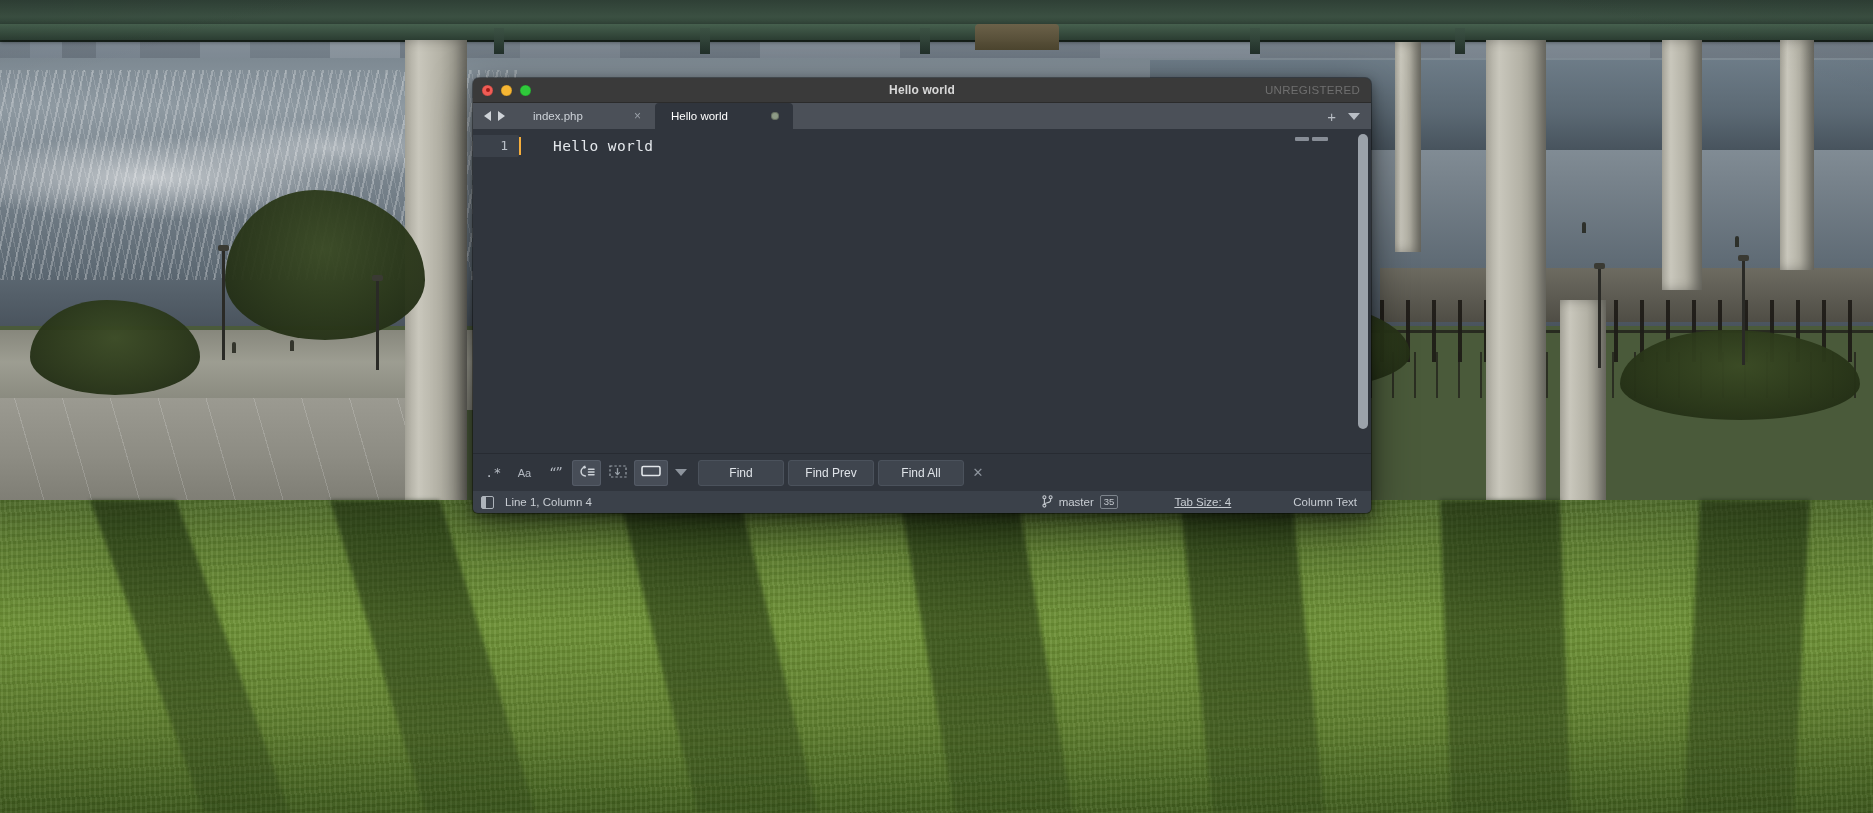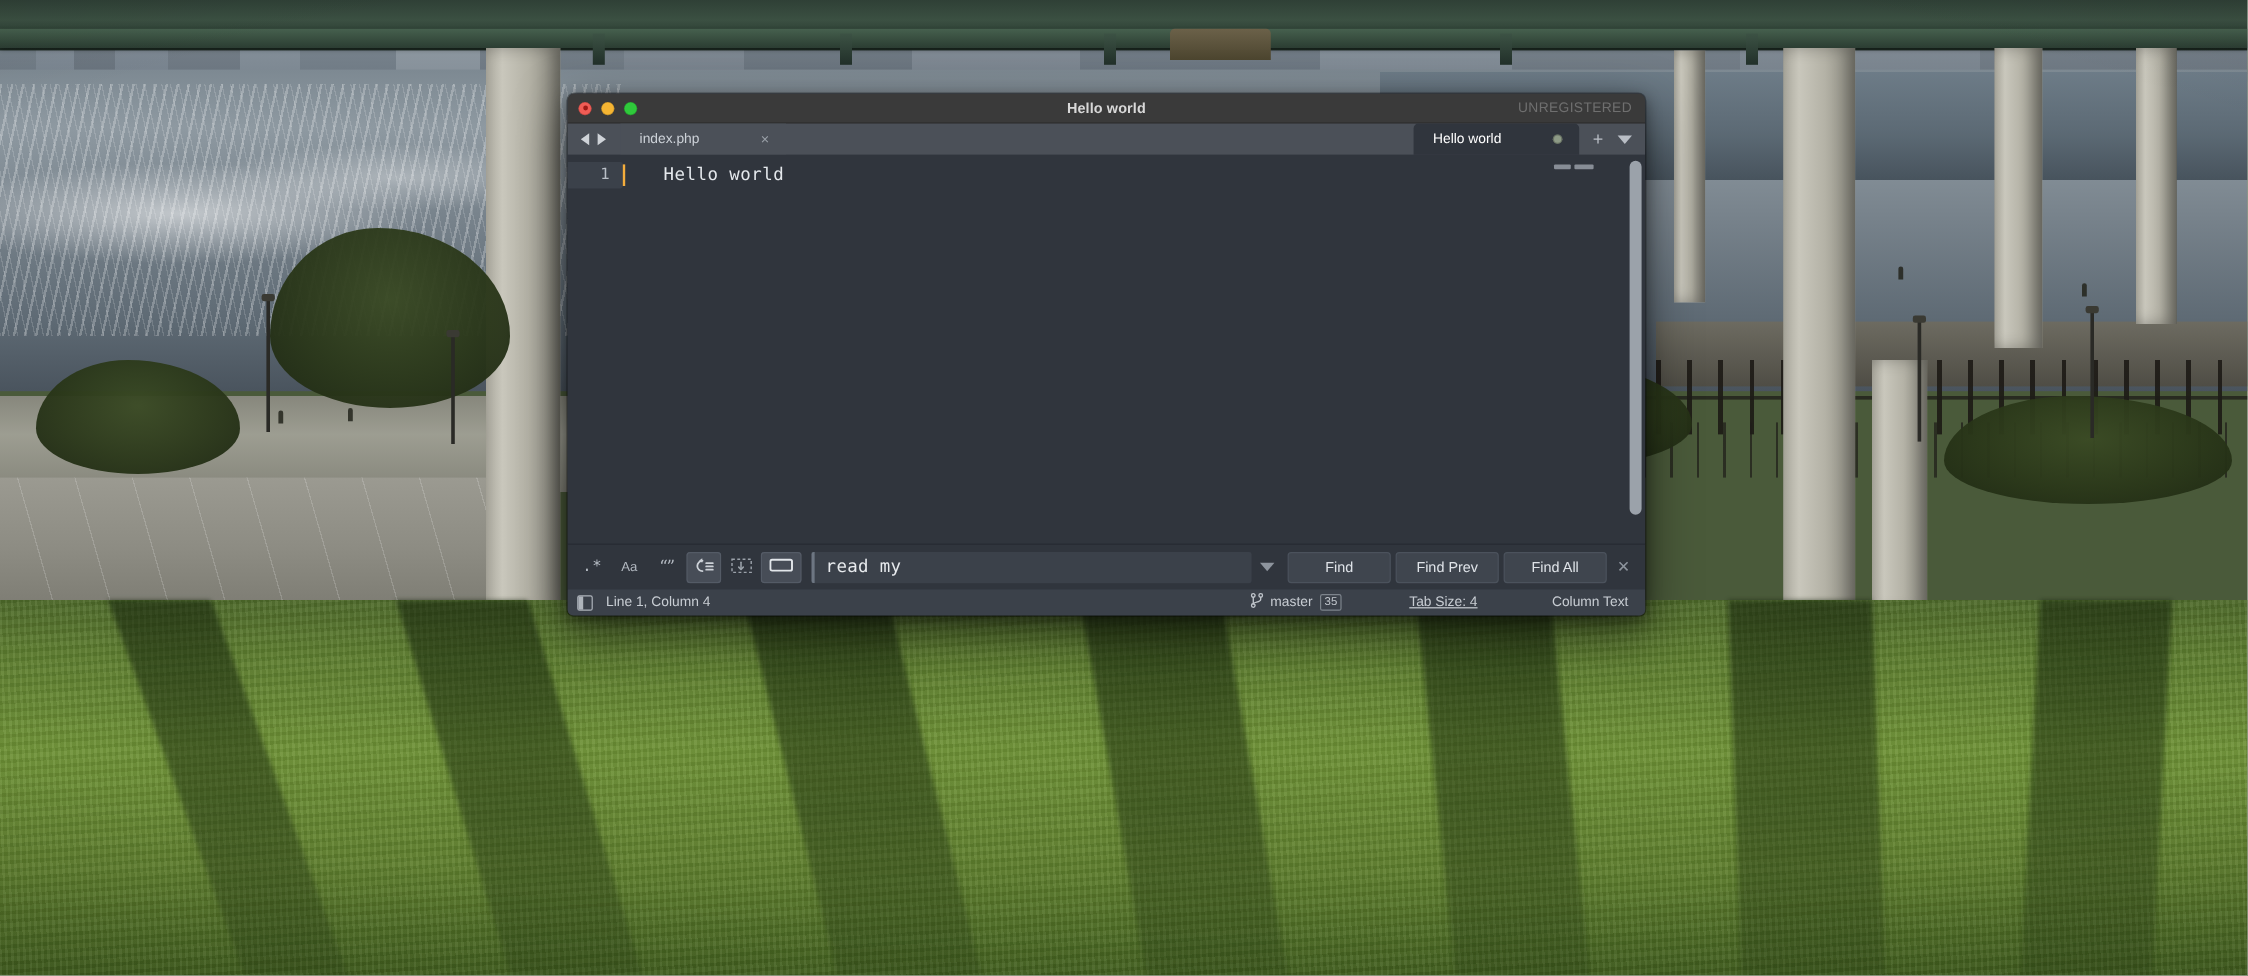--- a/index.html
+++ b/index.html
@@ -245,21 +245,21 @@
   }
   .tab-nav .arrow {
     width: 0; height: 0;
     border-top: 5px solid transparent;
     border-bottom: 5px solid transparent;
     cursor: pointer;
   }
   .tab-nav .arrow.left  { border-right: 7px solid #cfd3d8; }
   .tab-nav .arrow.right { border-left: 7px solid #cfd3d8; }
 
-  .tabs { display: flex; align-items: stretch; flex: 1 1 auto; min-width: 0; justify-content: space-between; }
+  .tabs { display: flex; align-items: stretch; flex: 1 1 auto; min-width: 0; }
   .tab {
     position: relative;
     display: flex;
     align-items: center;
     padding: 0 14px 0 16px;
     min-width: 138px;
     font-size: 11.5px;
     color: #cdd2d8;
     background: #4b5058;
     cursor: pointer;
@@ -669,21 +669,20 @@
 
         <button class="tg on" style="width:34px">
           <span>
             <svg width="20" height="14" viewBox="0 0 20 14" fill="none" aria-hidden="true">
               <rect x="1" y="2.5" width="18" height="9" rx="1.4" stroke="#e2e6ea" stroke-width="1.6" fill="none"></rect>
             </svg>
           </span>
         </button>
       </div>
 
-      <input class="find-input" type="text" value="read my" style="">
 
       <span class="find-drop">
         <i></i>
       </span>
 
       <div class="find-btns">
         <button class="fbtn">Find</button>
         <button class="fbtn">Find Prev</button>
         <button class="fbtn">Find All</button>
       </div>

